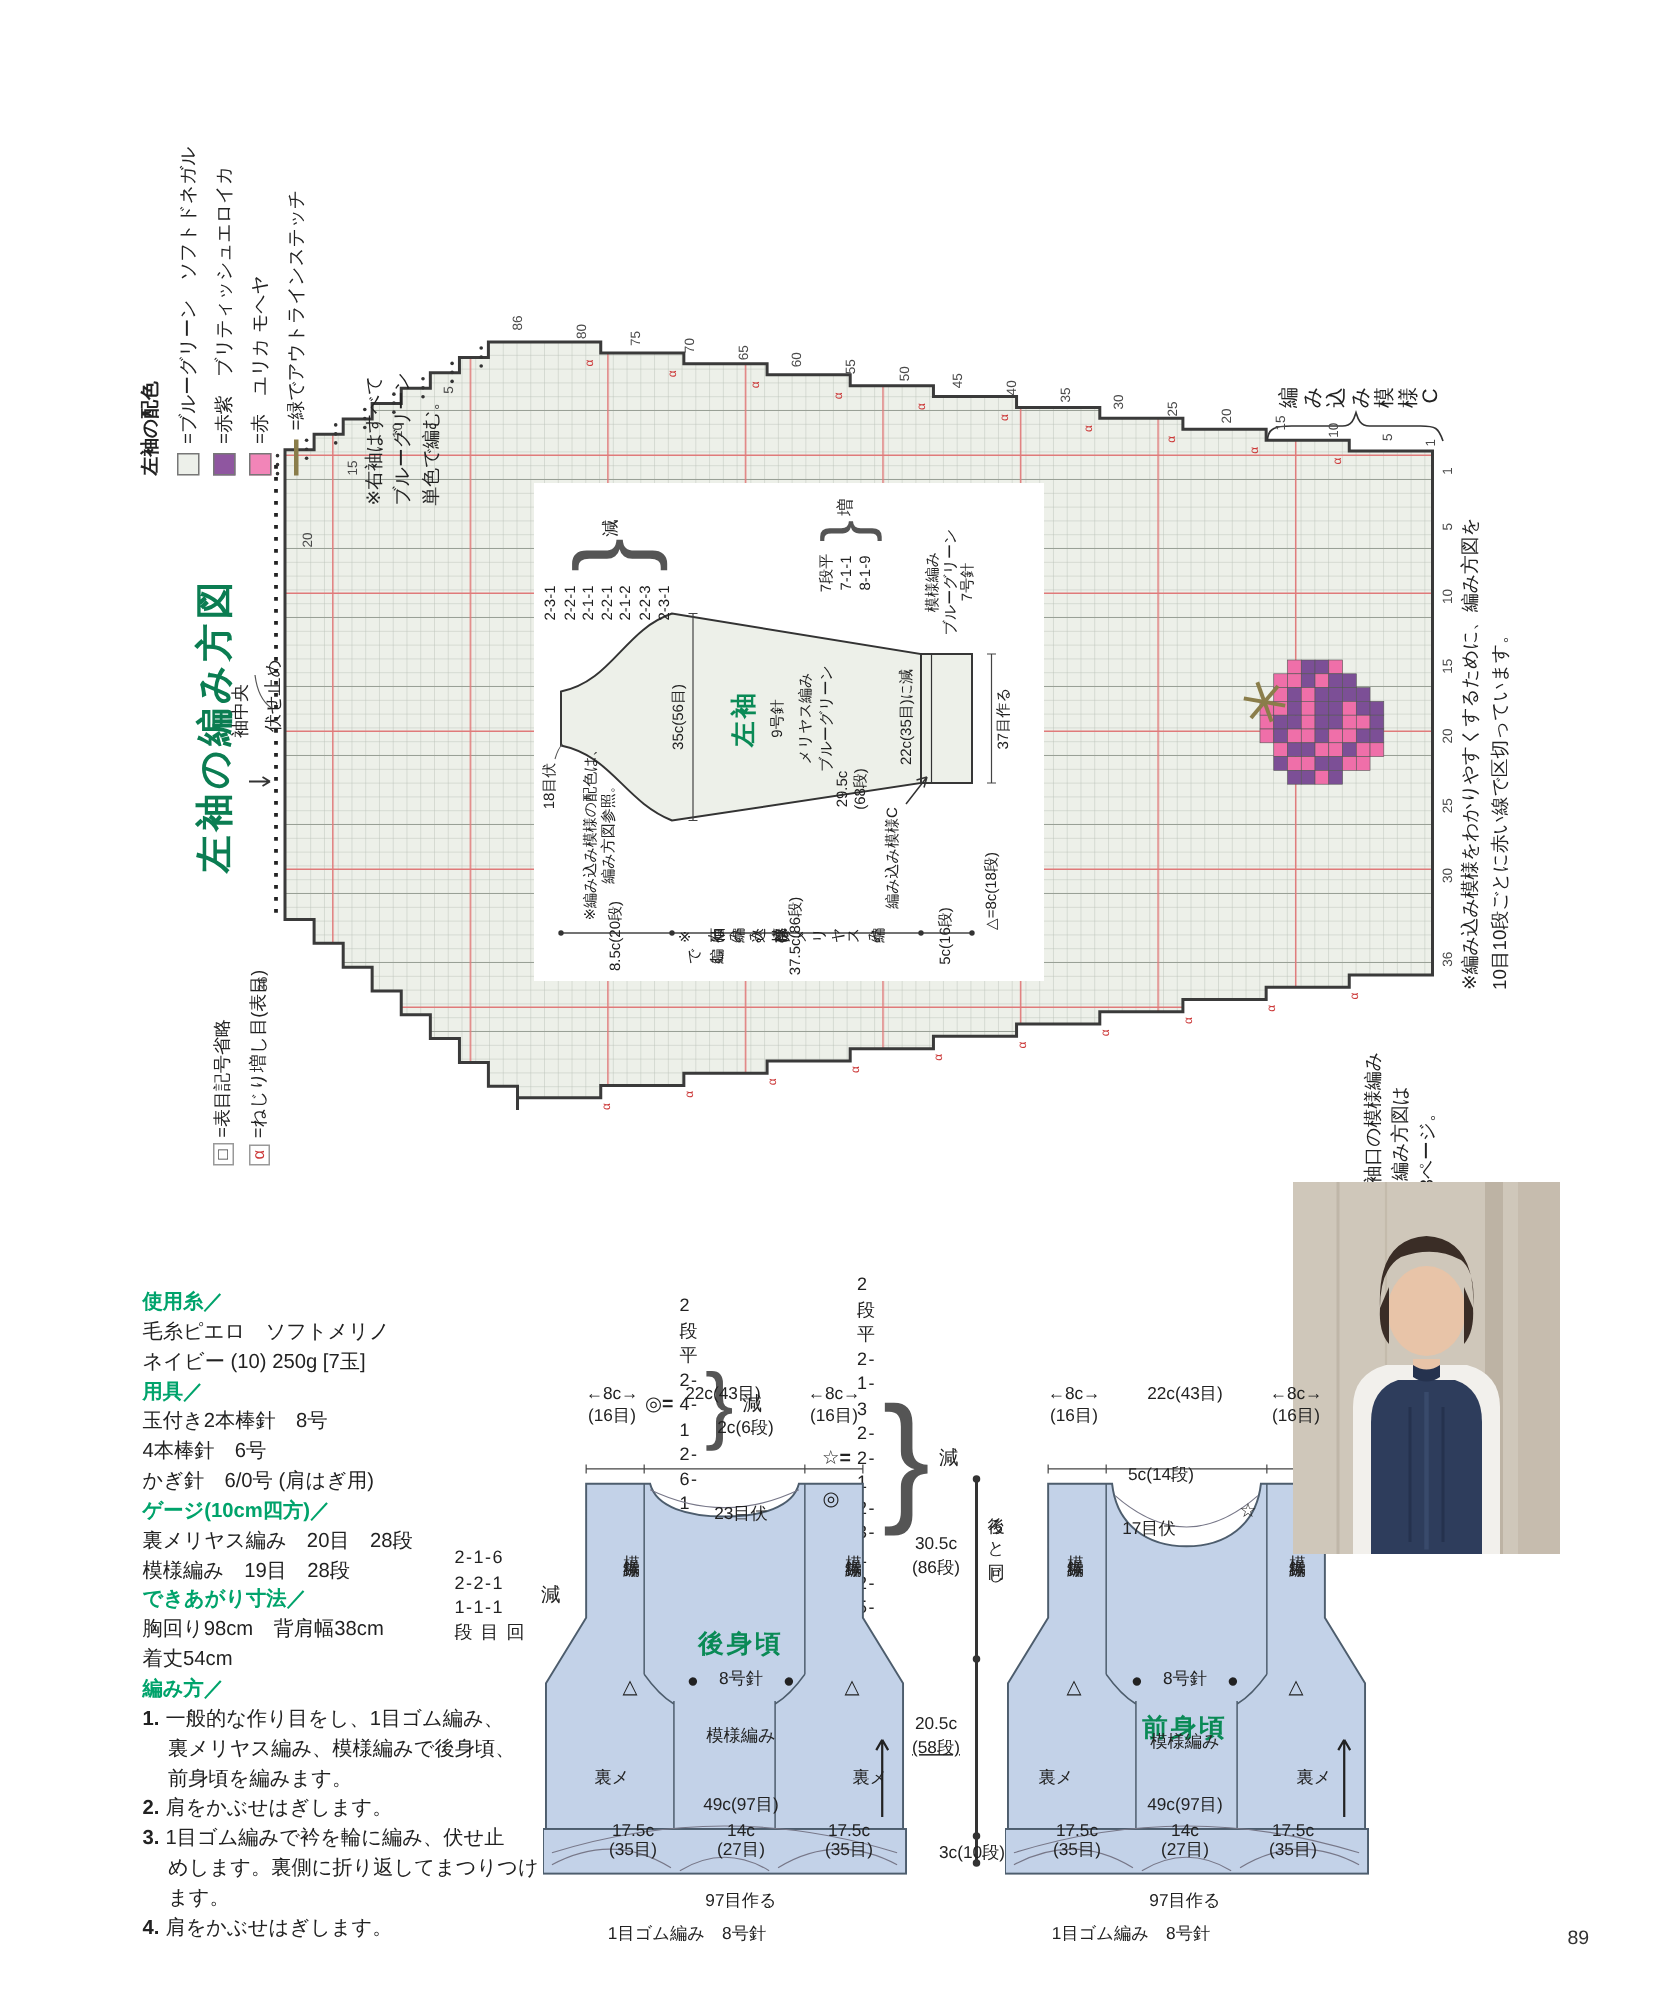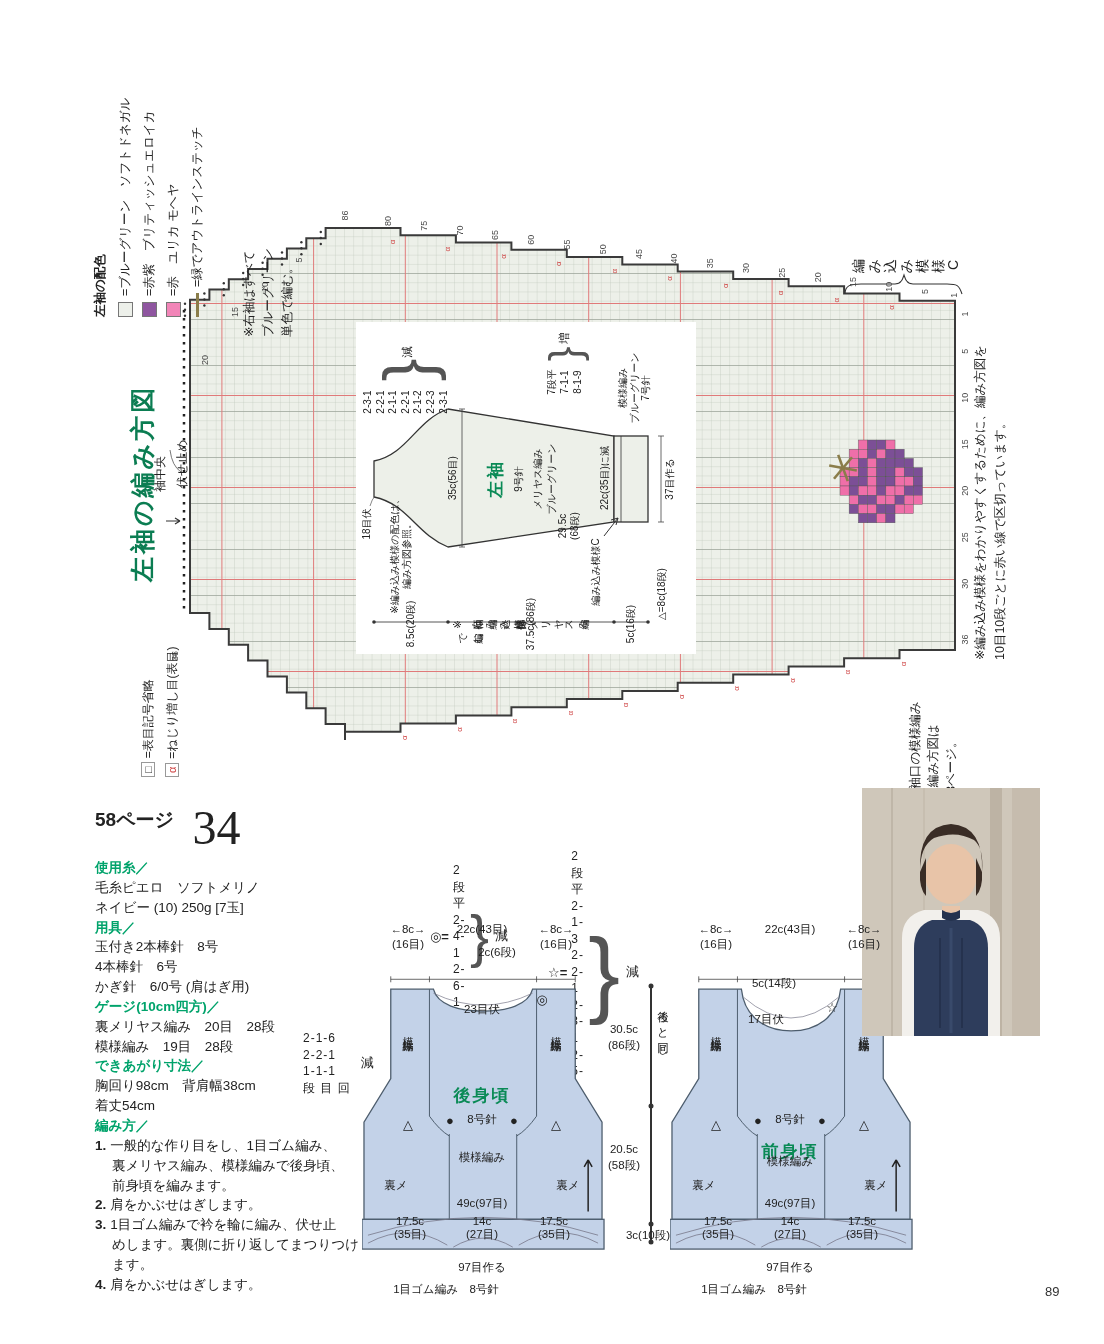--- a/index.html
+++ b/index.html
@@ -313,24 +313,20 @@
       <div><span style="color: rgb(204, 58, 58); border: 1px solid rgb(153, 153, 153); padding: 0px 3px; margin-right: 4px; font-size: 11px;">α</span><span>=ねじり増し目(表目)</span></div>
     </div>
 
   <div class="rot" style="left:970px;top:292px;width:368px;height:78px;font-size:12.5px;line-height:1.6;white-space:pre-line;">※編み込み模様をわかりやすくするために、編み方図を
 10目10段ごとに赤い線で区切っています。</div>
 
   <div class="rot" style="left:906px;top:642px;width:158px;height:78px;font-size:12.5px;line-height:1.45;white-space:pre-line;">※袖口の模様編み
 の編み方図は
 63ページ。</div>
 
-  <div class="abs" style="left:95px;top:800px;">
-    <span style="font-size:19px;font-weight:bold;vertical-align:18px;">58ページ</span>
-    <span style="font-family:'Liberation Serif','DejaVu Serif',serif;font-size:48px;margin-left:14px;">34</span>
-  </div>
 
   <div class="abs" id="info-lines" style="left:95px;top:858px;width:255px;">
       <div class="il il-h"><span>使用糸／</span></div>
       <div class="il il-t"><span>毛糸ピエロ　ソフトメリノ</span></div>
       <div class="il il-t"><span>ネイビー (10) 250g [7玉]</span></div>
       <div class="il il-h"><span>用具／</span></div>
       <div class="il il-t"><span>玉付き2本棒針　8号</span></div>
       <div class="il il-t"><span>4本棒針　6号</span></div>
       <div class="il il-t"><span>かぎ針　6/0号 (肩はぎ用)</span></div>
       <div class="il il-h"><span>ゲージ(10cm四方)／</span></div>
@@ -389,21 +385,21 @@
   <div class="abs" id="back-piece" style="left:362px;top:970px;width:244px;height:334px;">
     <svg width="244" height="334" viewBox="-2 0 246 334">
       <path d="M27,18 H70 C74,34 96,40 120,40 C144,40 166,34 170,18 H213 V108 L240,152 V250 H0 V152 L27,108 Z" fill="#c3d2e8" stroke="#4d5d6d" stroke-width="1.3"></path>
       <rect x="-2" y="250" width="244" height="30" fill="#c3d2e8" stroke="#4d5d6d" stroke-width="1.3"></rect>
       <path d="M66,18 V146 M174,18 V146 M86,164 V250 M154,164 V250 M66,146 Q76,160 86,166 M174,146 Q164,160 154,166" stroke="#4d5d6d" stroke-width="1" fill="none"></path>
       <path d="M4,266 Q120,230 236,266 M4,274 Q45,252 84,276 M90,278 Q120,260 150,278 M156,276 Q195,252 236,274" stroke="#778" stroke-width="0.8" fill="none"></path>
       <path d="M27,8 H213 M27,5 v6 M66,5 v6 M174,5 v6 M213,5 v6" stroke="#444" stroke-width="0.8" fill="none"></path>
       <path d="M226,242 V190 M226,190 l-4,7 M226,190 l4,7" stroke="#222" stroke-width="1.5" fill="none"></path>
       <path d="M70,22 Q120,46 170,22" stroke="#778" stroke-width="0.7" fill="none"></path>
     </svg>
-    <div class="abs labels" style="left:0;top:0;width:244px;height:334px;">
+    <div class="abs labels" style="left:12px;top:0;width:244px;height:334px;">
         <div class="lab pl" style="left: 120px; top: 40px;">23目伏</div>
         <div class="lab sym" style="left: 180px; top: 30px;">◎</div>
         <div class="vt" style="position: absolute; left: 38px; top: 58px; height: 90px; font-size: 11px;">模様編み</div>
         <div class="vt" style="position: absolute; left: 186px; top: 58px; height: 90px; font-size: 11px;">模様編み</div>
         <div class="lab pname" style="left: 120px; top: 126px;">後身頃</div>
         <div class="lab pl" style="left: 120px; top: 150px;">8号針</div>
         <div class="lab pl" style="left: 120px; top: 188px;">模様編み</div>
         <div class="lab sym" style="left: 46px; top: 155px;">△</div>
         <div class="lab sym" style="left: 194px; top: 155px;">△</div>
         <div class="lab sym" style="left: 88px; top: 151px;">●</div>
@@ -498,15 +494,15 @@
     <div class="lab pl" style="left: 556px; top: 930px;">←8c→</div>
     <div class="lab pl" style="left: 556px; top: 945px;">(16目)</div>
     <div class="lab pl" style="left: 716px; top: 930px;">←8c→</div>
     <div class="lab pl" style="left: 716px; top: 945px;">(16目)</div>
     <div class="lab pl" style="left: 790px; top: 930px;">22c(43目)</div>
     <div class="lab pl" style="left: 864px; top: 930px;">←8c→</div>
     <div class="lab pl" style="left: 864px; top: 945px;">(16目)</div>
     <div class="lab pl" style="left: 624px; top: 1030px;">30.5c</div>
     <div class="lab pl" style="left: 624px; top: 1046px;">(86段)</div>
     <div class="lab pl" style="left: 624px; top: 1150px;">20.5c</div>
-    <div class="lab pl" style="left: 624px; top: 1166px;">(58段)</div>
+    <div class="lab pl" style="left: 624px; top: 1166px; text-decoration: underline;">(58段)</div>
     <div class="lab pl" style="left: 648px; top: 1236px;">3c(10段)</div>
   </div>
 
 </body></html>

